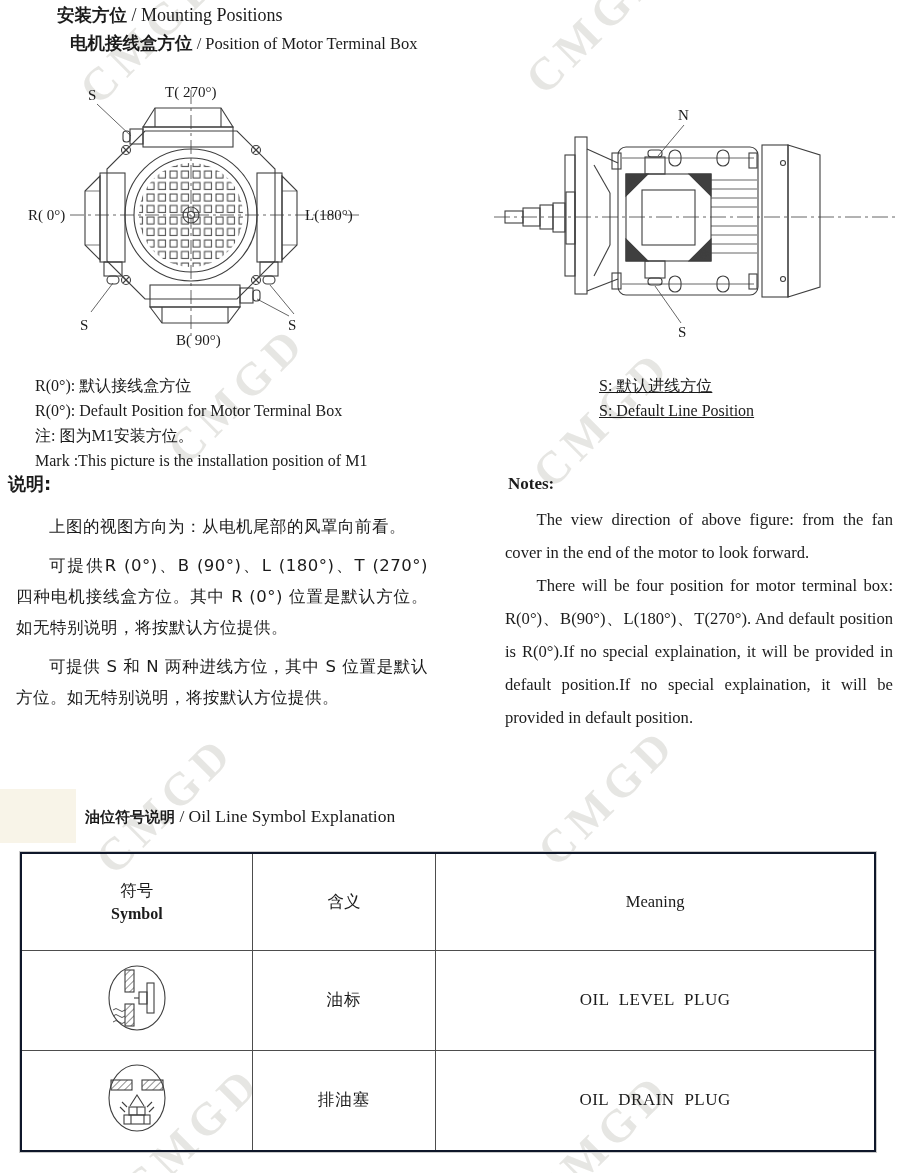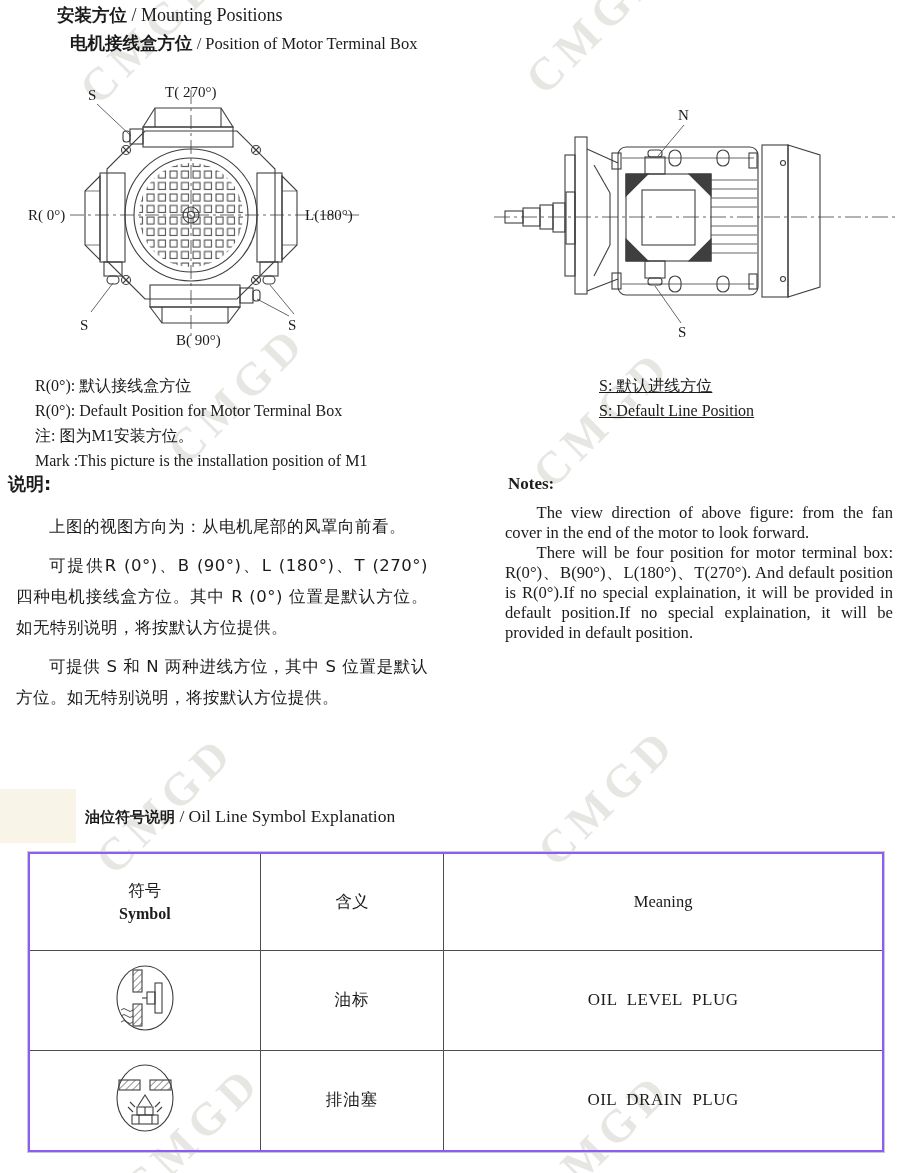--- a/index.html
+++ b/index.html
@@ -16,28 +16,28 @@
   .h1 .cn,.h2 .cn{font-weight:bold;font-size:17.5px;}
   
   .cap{font-size:16px;line-height:25px;}
   .cap-left{left:35px;top:373px;width:430px;}
   .cap-right{left:599px;top:373px;width:300px;text-decoration:underline;}
   .sec-head{font-weight:bold;font-size:18px;}
   .notes-cn-head{left:8px;top:472px;}
   .notes-en-head{left:508px;top:474px;font-size:17px;}
   .par-cn{left:8px;top:503px;width:428px;font-size:16.5px;line-height:31px;text-align:justify;}
   .par-cn p{margin:8px;text-indent:2em;letter-spacing:.5px;}
-  .par-en{left:505px;top:503px;width:388px;font-size:16.6px;line-height:20px;text-align:justify;}
+  .par-en{left:505px;top:503px;width:388px;font-size:16.6px;line-height:33px;text-align:justify;}
   .par-en p{margin:0;text-indent:1.9em;}
   .beige{left:0;top:789px;width:76px;height:54px;background:#f8f4e8;}
   .oil-title{left:85px;top:806px;font-size:17.5px;}
   .oil-title .cn{font-weight:bold;font-size:15px;}
   
-  table.oil{position:absolute;left:28px;top:852px;width:856px;height:300px;border-collapse:collapse;
-            border:2px solid #8b5cf6;outline:1px solid #c9c9c9;}
+  table.oil{position:absolute;left:20px;top:852px;width:856px;height:300px;border-collapse:collapse;
+            border:2px solid #0f172a;outline:1px solid #c9c9c9;}
   table.oil td,table.oil th{border:1.5px solid #4d4d4d;padding:0;text-align:center;vertical-align:middle;font-weight:normal;}
   .col-sym{width:231px;}.col-cn{width:184px;}.col-en{width:441px;}
   .th-two{line-height:23px;font-size:16.5px;}
   .th-two .en{font-weight:bold;font-size:16px;}
   .cell-cn{font-size:16.5px;letter-spacing:1px;}
   .cell-en{font-size:17px;word-spacing:5px;letter-spacing:.5px;}
   .meaning-head{font-weight:bold;font-size:16.5px;}
   svg text{font-family:"Liberation Serif","DejaVu Serif",serif;fill:#1b1b1b;}
 </style>
 </head>

